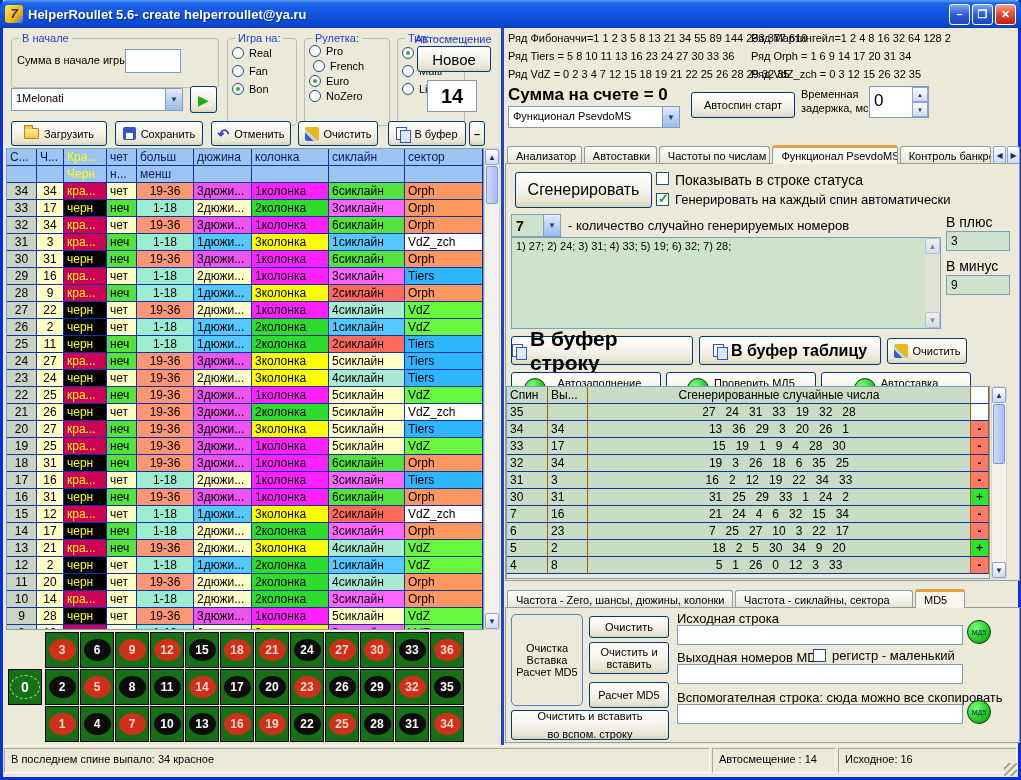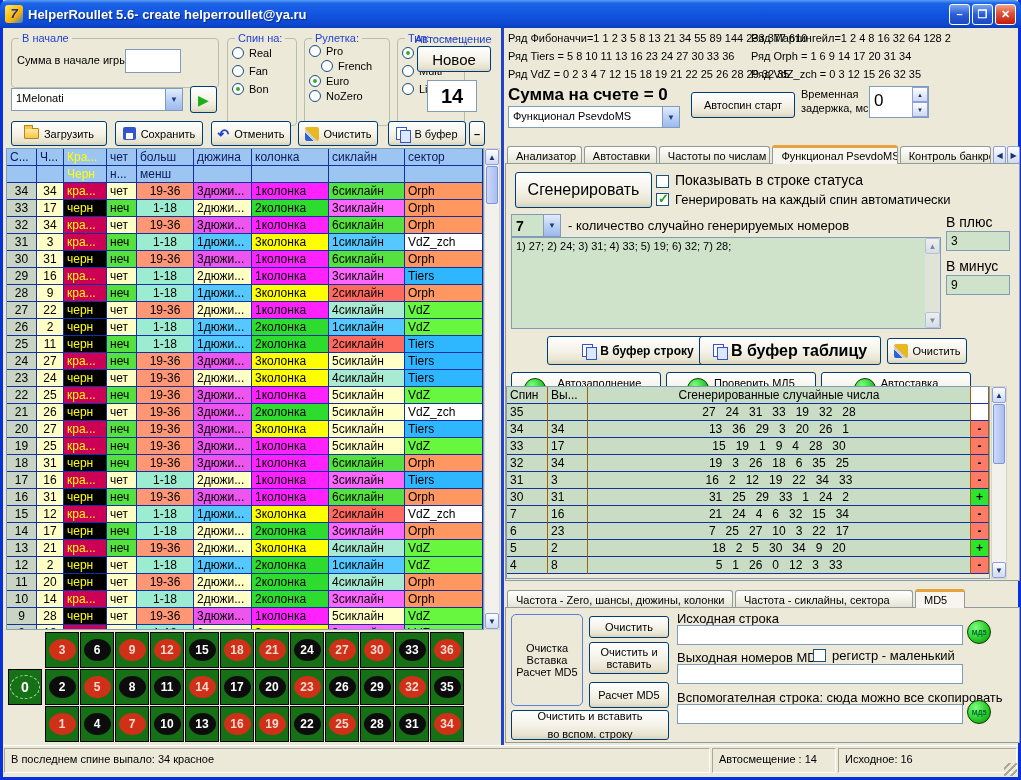--- a/index.html
+++ b/index.html
@@ -115,21 +115,21 @@
   </div>
   <div class="combo" style="left:8px;top:88px;width:172px;height:23px;">
     <span class="val">1Melonati</span>
     <span class="drop">▼</span>
   </div>
   <div class="btn" style="left:187px;top:86px;width:27px;height:27px;">
     <span style="color:#18b018;font-size:14px;">▶</span>
   </div>
 
   <div class="groupbox" style="left:224px;top:38px;width:70px;height:88px;">
-    <span class="legend">Спин на:</span>
+    <span class="legend">Игра на:</span>
     <div style="margin-top:8px;">
         <div class="radio-row">
           <span class="radio"></span>
           <span>Real</span>
         </div>
         <div class="radio-row">
           <span class="radio"></span>
           <span>Fan</span>
         </div>
         <div class="radio-row">
@@ -138,21 +138,21 @@
         </div>
       </div>
   </div>
   <div class="groupbox" style="left:301px;top:38px;width:86px;height:88px;">
     <span class="legend">Рулетка:</span>
     <div style="margin-top:6px;">
         <div class="radio-row" style="margin: 3px 4px;">
           <span class="radio"></span>
           <span>Pro</span>
         </div>
-        <div class="radio-row" style="margin: 3px 16px;">
+        <div class="radio-row" style="margin: 3px 8px;">
           <span class="radio"></span>
           <span>French</span>
         </div>
         <div class="radio-row" style="margin: 3px 4px;">
           <span class="radio sel"></span>
           <span>Euro</span>
         </div>
         <div class="radio-row" style="margin: 3px 4px;">
           <span class="radio"></span>
           <span>NoZero</span>
@@ -675,21 +675,21 @@
       <div class="tab" style="width: 78px;">Автоставки</div>
       <div class="tab" style="width: 120px;">Частоты по числам</div>
       <div class="tab active" style="width: 135px;">Функционал PsevdoMS</div>
       <div class="tab" style="width: 98px;">Контроль банкро</div>
     </div>
   <div class="sb-btn" style="position:absolute;left:990px;top:146px;width:13px;height:18px;">◀</div>
   <div class="sb-btn" style="position:absolute;left:1004px;top:146px;width:13px;height:18px;">▶</div>
   <div class="panelframe" style="left:502px;top:163px;width:515px;height:418px;"></div>
 
   <div class="btn" style="left:512px;top:172px;width:137px;height:36px;font-size:16px;">Сгенерировать</div>
-  <div style="position:absolute;left:653px;top:172px;display:flex;gap:6px;align-items:flex-end;">
+  <div style="position:absolute;left:653px;top:172px;display:flex;gap:6px;align-items:flex-start;">
     <span class="checkbox"></span>
     <span style="font-size:14px;">Показывать в строке статуса</span>
   </div>
   <div style="position:absolute;left:653px;top:192px;display:flex;gap:6px;align-items:center;">
     <span class="checkbox checked"></span>
     <span style="font-size:13px;">Генерировать на каждый спин автоматически</span>
   </div>
 
   <div class="combo" style="left:508px;top:214px;width:50px;height:23px;">
     <span class="val" style="background:#cfe3cb;font-size:14px;font-weight:bold;">7</span>
@@ -703,21 +703,21 @@
 
   <div style="position:absolute;left:508px;top:237px;width:430px;height:92px;border:1px solid #7f9db9;background:#cfe3cb;display:flex;">
     <span style="flex:1;padding:2px 4px;">1) 27; 2) 24; 3) 31; 4) 33; 5) 19; 6) 32; 7) 28;</span>
     <span class="vscroll" style="width:15px;border:none;background:#dfe3d8;">
       <span class="sb-btn" style="opacity:.5">▲</span>
       <span style="flex:1"></span>
       <span class="sb-btn" style="opacity:.5">▼</span>
     </span>
   </div>
 
-  <div class="btn" style="left:508px;top:336px;width:182px;height:29px;font-size:12px;font-weight:bold;margin-left:36px;">
+  <div class="btn" style="left:508px;top:336px;width:182px;height:29px;font-size:21px;font-weight:bold;">
     <span class="ic-copy"></span>
     <span>В буфер строку</span>
   </div>
   <div class="btn" style="left:696px;top:336px;width:182px;height:29px;font-size:16px;font-weight:bold;">
     <span class="ic-copy"></span>
     <span>В буфер таблицу</span>
   </div>
   <div class="btn" style="left:884px;top:338px;width:80px;height:26px;">
     <span class="ic-brush"></span>
     <span>Очистить</span>

